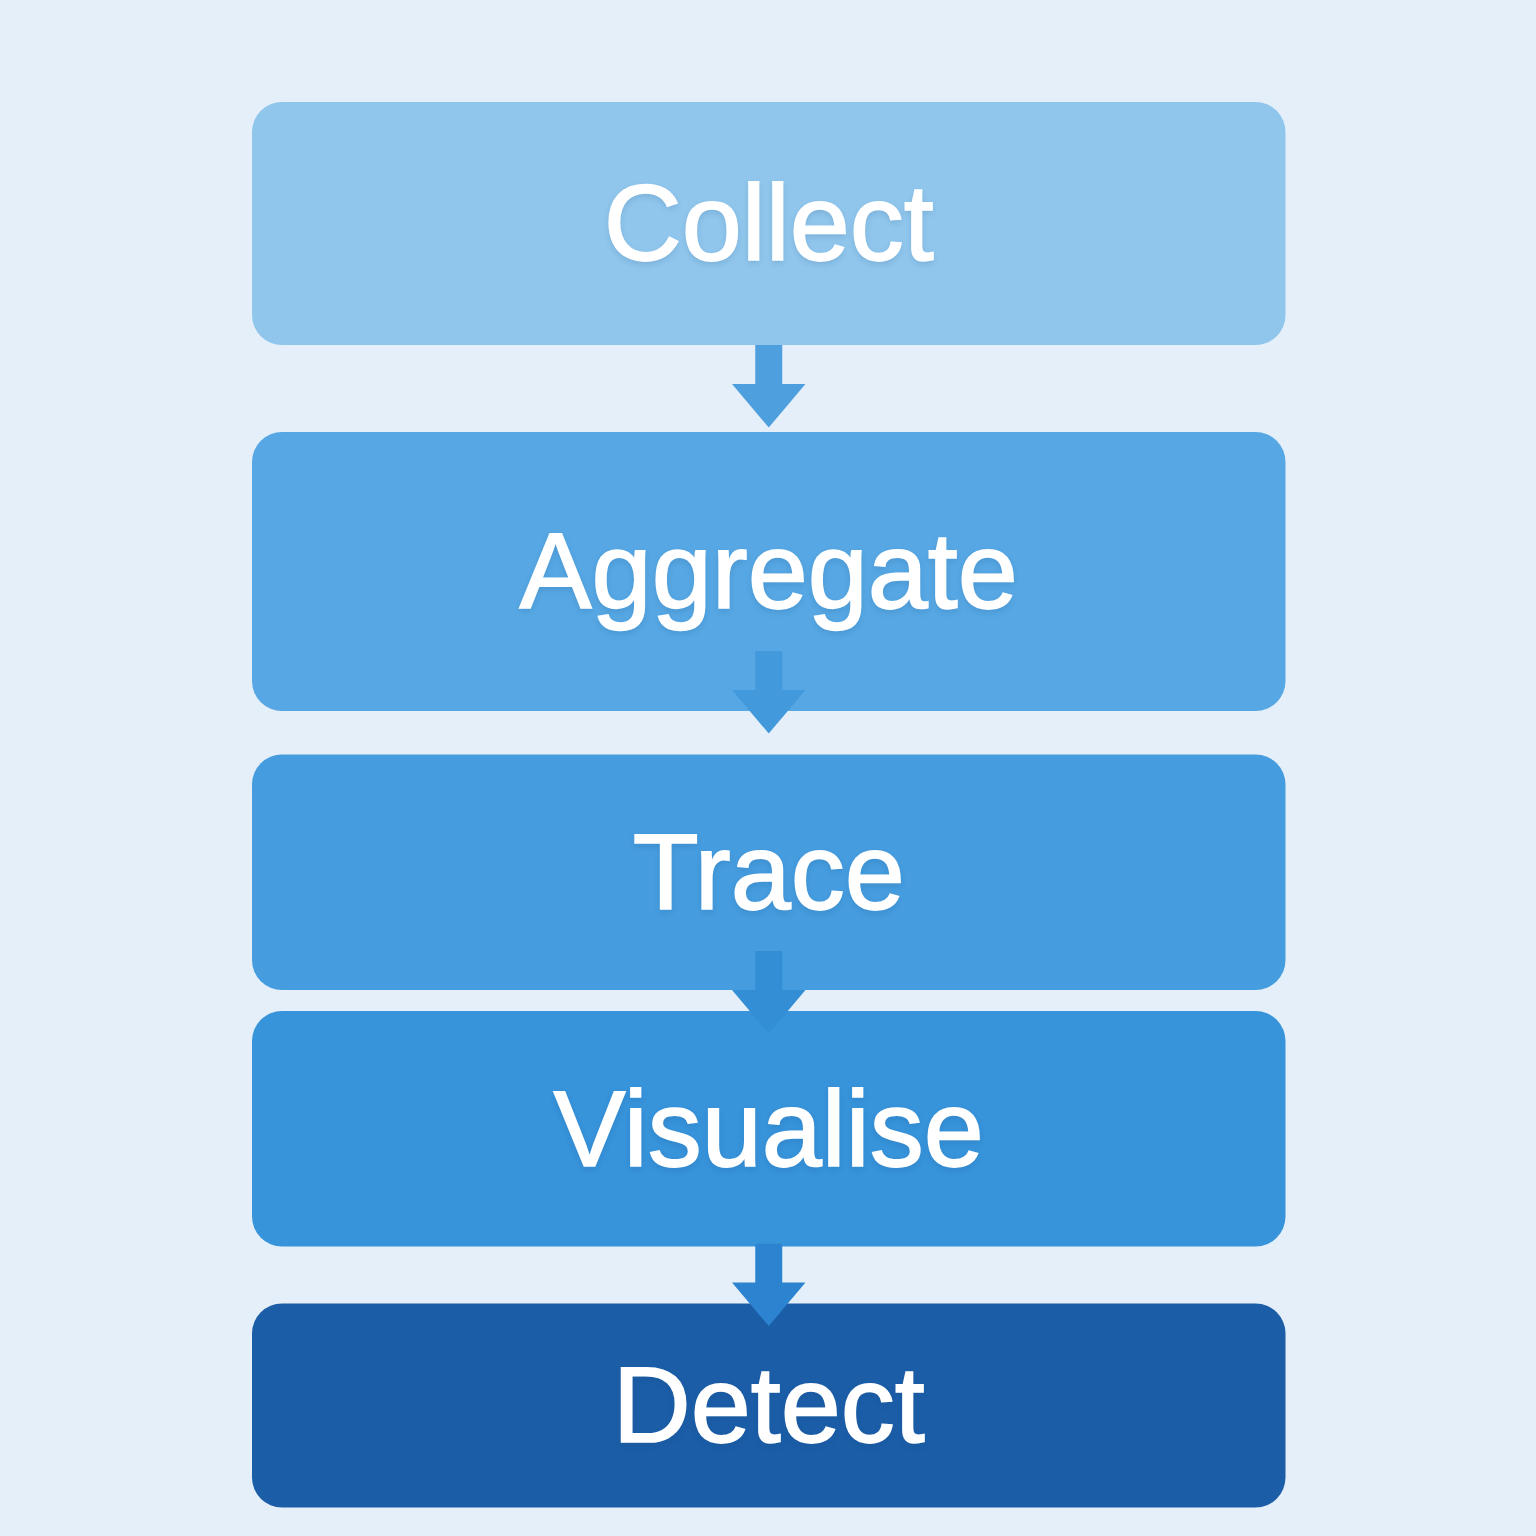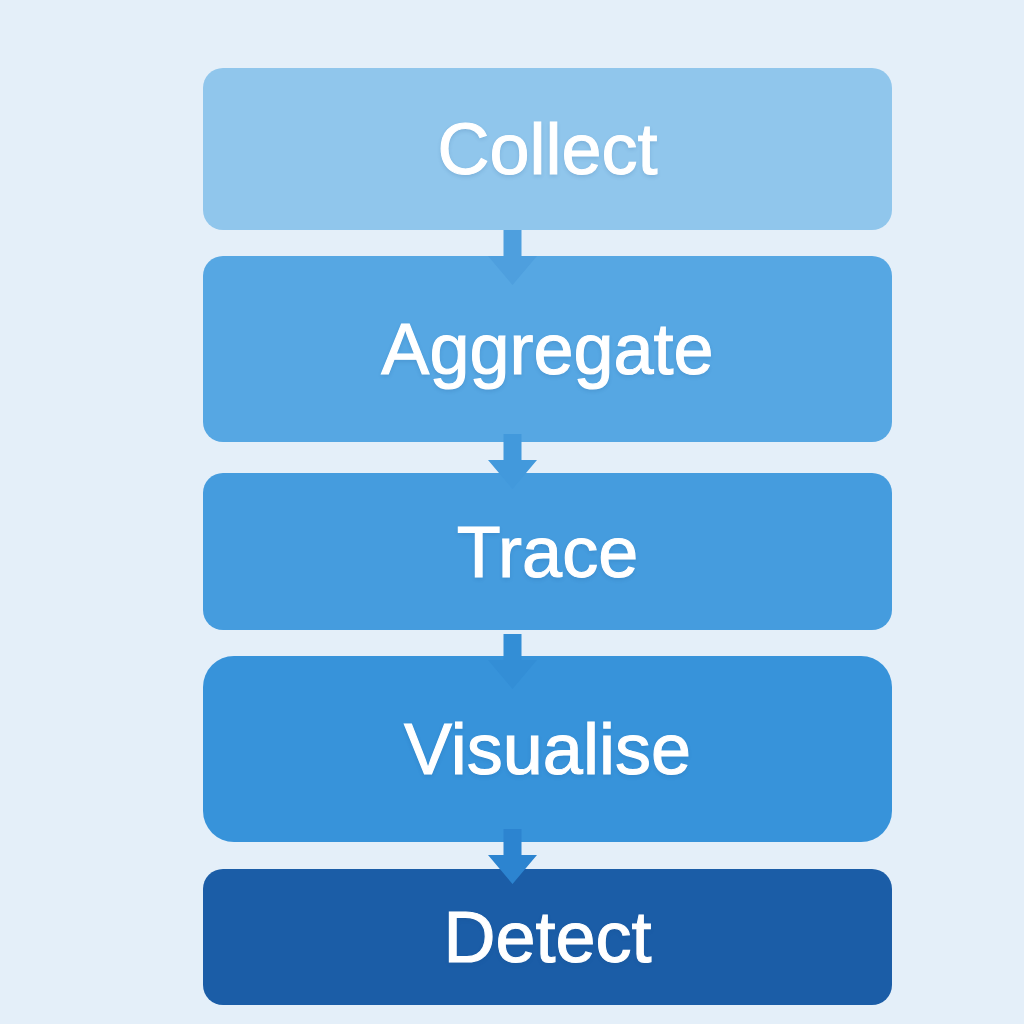--- a/index.html
+++ b/index.html
@@ -14,36 +14,35 @@
     font-family: "Liberation Sans", sans-serif;
   }
   .step {
     position: absolute;
     left: 168px;
     width: 689px;
     border-radius: 20px;
     display: flex;
     align-items: center;
     justify-content: center;
-    margin-left: 35px;
   }
   .step-label {
     color: #FFFFFF;
     font-size: 72px;
     font-weight: 500;
     line-height: 1;
     letter-spacing: 0px;
     -webkit-text-stroke: 1.1px #FFFFFF;
     text-shadow: 0 2px 4px rgba(20, 70, 130, 0.18);
     user-select: none;
   }
   .step-1 { top: 68px;  height: 162px; }
-  .step-2 { top: 256px; height: 186px; }
-  .step-3 { top: 473px; height: 157px; }
-  .step-4 { top: 656px; height: 186px; border-radius: 31px; }
+  .step-2 { top: 288px; height: 186px; }
+  .step-3 { top: 503px; height: 157px; }
+  .step-4 { top: 674px; height: 157px; }
   .step-5 { top: 869px; height: 136px; }
 
   .arrow {
     position: absolute;
     left: 488px;
     width: 49px;
     height: 55px;
     z-index: 5;
     display: block;
   }

